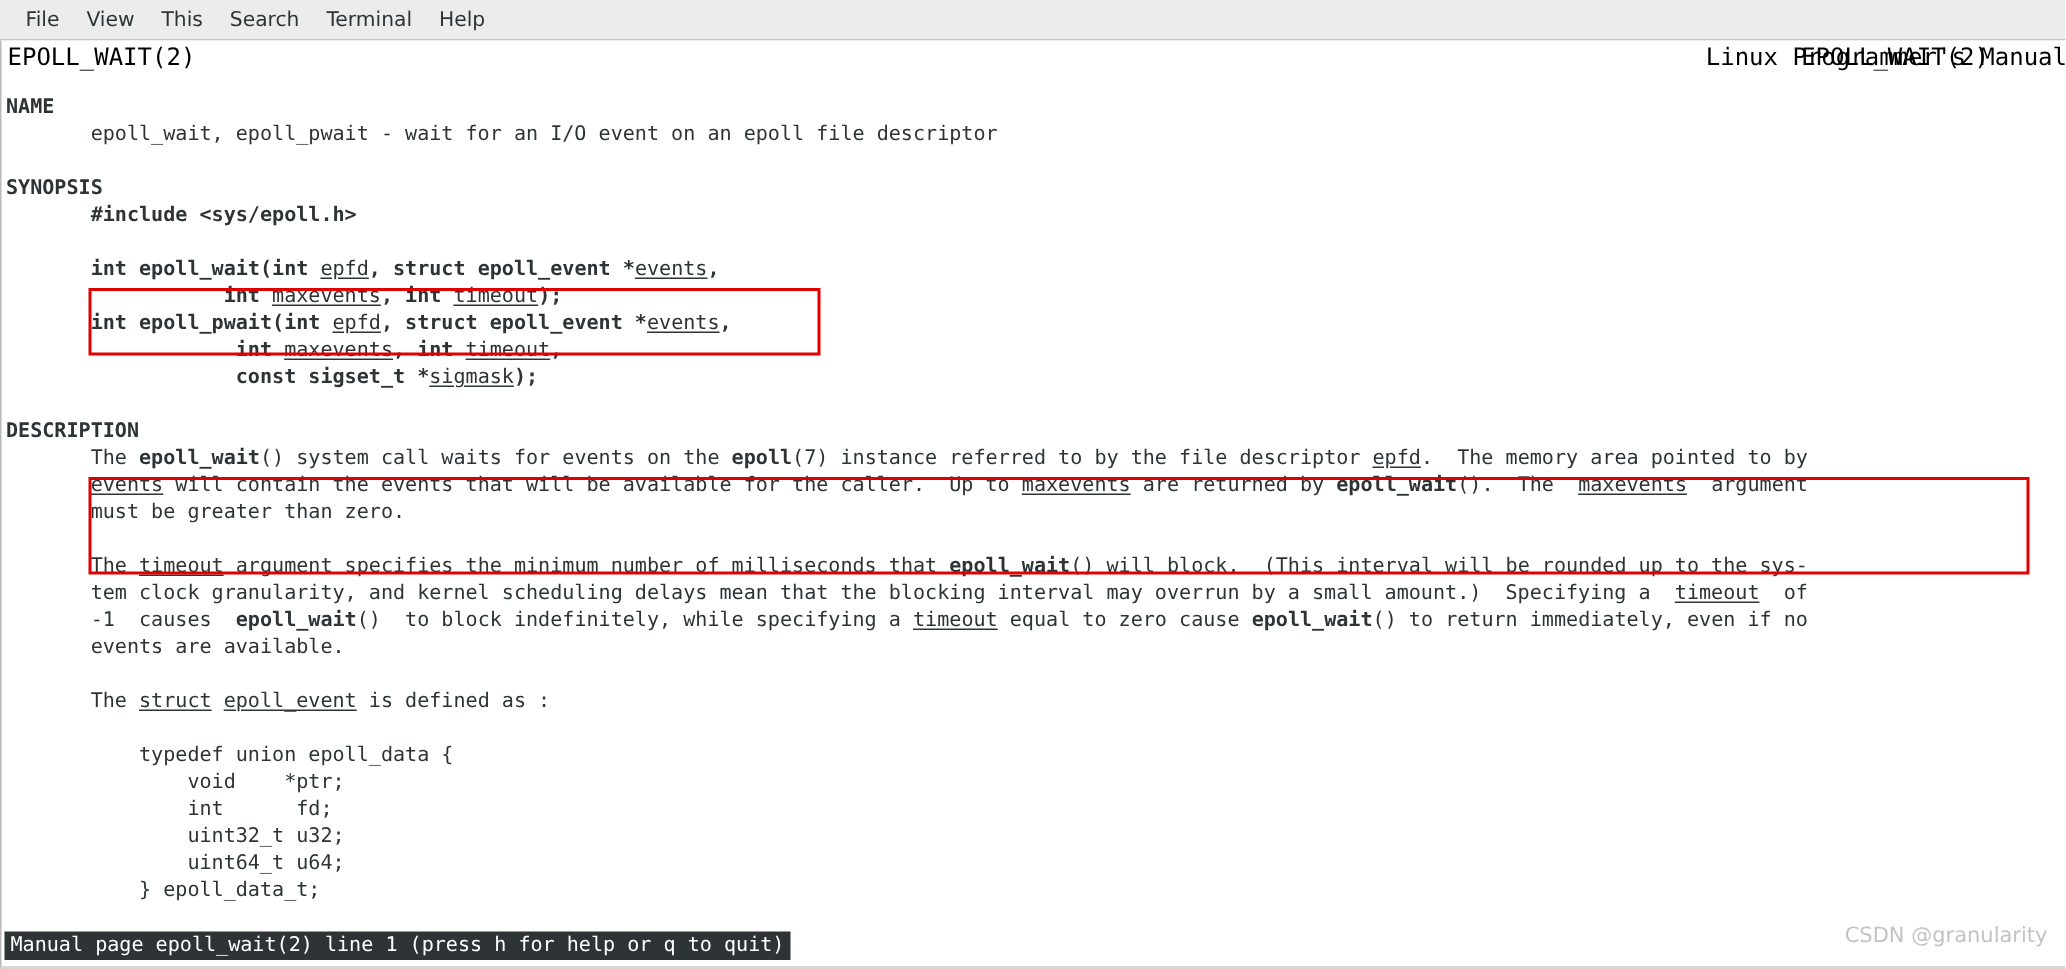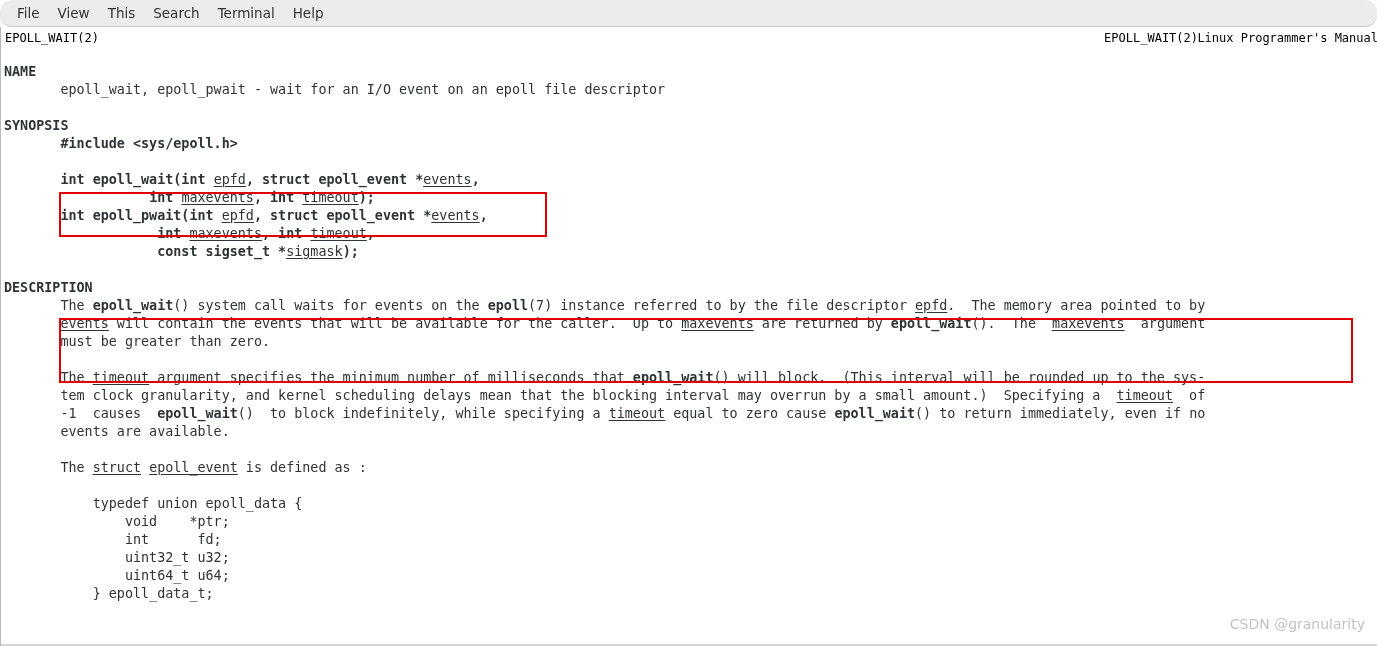--- a/index.html
+++ b/index.html
@@ -17,21 +17,20 @@
 
   
   #menubar {
     height: 27px;
     background: #ececec;
     border-bottom: 1px solid #c7c7c7;
     display: flex;
     align-items: center;
     padding-left: 8px;
     box-sizing: border-box;
-    border-radius: 12px;
   }
   .menu-item {
     font-family: "DejaVu Sans", "Liberation Sans", sans-serif;
     font-size: 13.5px;
     color: #2e3436;
     padding: 3px 9px;
     cursor: default;
     white-space: nowrap;
   }
 
@@ -65,24 +64,24 @@
   .line.blank { color: transparent; }
 
   b.bold { font-weight: bold; margin-top: 18px; }
   u.ul   { text-decoration: underline; text-underline-offset: 2px; }
 
   
   #hdr {
     position: absolute;
     top: 2px;
     left: 0;
-    width: 1205px;
+    width: 1333px;
     height: 18px;
     line-height: 18px;
-    font-size: 12px;
+    font-size: 16px;
   }
   #hdr .l { position: absolute; left: 4px; }
   #hdr .c { position: absolute; left: 0; width: 1377px; text-align: right; }
   #hdr .r { position: absolute; right: 8px; }
 
   
   .redbox {
     position: absolute;
     border: 2px solid #e00000;
     box-sizing: border-box;
@@ -141,17 +140,18 @@
     <span class="l">EPOLL_WAIT(2)</span>
     <span class="c">Linux Programmer's Manual</span>
     <span class="r">EPOLL_WAIT(2)</span>
   </div>
 
   <div id="page"><div class="line blank"> </div><div class="line blank"> </div><div class="line"><b class="bold">NAME</b></div><div class="line">       epoll_wait, epoll_pwait - wait for an I/O event on an epoll file descriptor</div><div class="line blank"> </div><div class="line"><b class="bold">SYNOPSIS</b></div><div class="line">       <b class="bold">#include &lt;sys/epoll.h&gt;</b></div><div class="line blank"> </div><div class="line">       <b class="bold">int epoll_wait(int </b><u class="ul">epfd</u><b class="bold">, struct epoll_event *</b><u class="ul">events</u><b class="bold">,</b></div><div class="line">                  <b class="bold">int </b><u class="ul">maxevents</u><b class="bold">, int </b><u class="ul">timeout</u><b class="bold">);</b></div><div class="line">       <b class="bold">int epoll_pwait(int </b><u class="ul">epfd</u><b class="bold">, struct epoll_event *</b><u class="ul">events</u><b class="bold">,</b></div><div class="line">                   <b class="bold">int </b><u class="ul">maxevents</u><b class="bold">, int </b><u class="ul">timeout</u><b class="bold">,</b></div><div class="line">                   <b class="bold">const sigset_t *</b><u class="ul">sigmask</u><b class="bold">);</b></div><div class="line blank"> </div><div class="line"><b class="bold">DESCRIPTION</b></div><div class="line">       <span>The </span><b class="bold">epoll_wait</b><span>() system call waits for events on the </span><b class="bold">epoll</b><span>(7) instance referred to by the file descriptor </span><u class="ul">epfd</u><span>.  The memory area pointed to by</span></div><div class="line">       <u class="ul">events</u><span> will contain the events that will be available for the caller.  Up to </span><u class="ul">maxevents</u><span> are returned by </span><b class="bold">epoll_wait</b><span>().  The  </span><u class="ul">maxevents</u><span>  argument</span></div><div class="line">       <span>must be greater than zero.</span></div><div class="line blank"> </div><div class="line">       <span>The </span><u class="ul">timeout</u><span> argument specifies the minimum number of milliseconds that </span><b class="bold">epoll_wait</b><span>() will block.  (This interval will be rounded up to the sys-</span></div><div class="line">       <span>tem clock granularity, and kernel scheduling delays mean that the blocking interval may overrun by a small amount.)  Specifying a  </span><u class="ul">timeout</u><span>  of</span></div><div class="line">       <span>-1  causes  </span><b class="bold">epoll_wait</b><span>()  to block indefinitely, while specifying a </span><u class="ul">timeout</u><span> equal to zero cause </span><b class="bold">epoll_wait</b><span>() to return immediately, even if no</span></div><div class="line">       <span>events are available.</span></div><div class="line blank"> </div><div class="line">       <span>The </span><u class="ul">struct</u><span> </span><u class="ul">epoll_event</u><span> is defined as :</span></div><div class="line blank"> </div><div class="line">           <span>typedef union epoll_data {</span></div><div class="line">               <span>void    *ptr;</span></div><div class="line">               <span>int      fd;</span></div><div class="line">               <span>uint32_t u32;</span></div><div class="line">               <span>uint64_t u64;</span></div><div class="line">           <span>} epoll_data_t;</span></div></div>
 
   <div class="redbox" id="redbox-synopsis"></div>
   <div class="redbox" id="redbox-description"></div>
 
+  <div id="statusbar">Manual page epoll_wait(2) line 1 (press h for help or q to quit)</div>
 
   <div id="watermark">CSDN @granularity</div>
 
   <div id="bottom-rule"></div>
 </div>
 
 </body></html>

